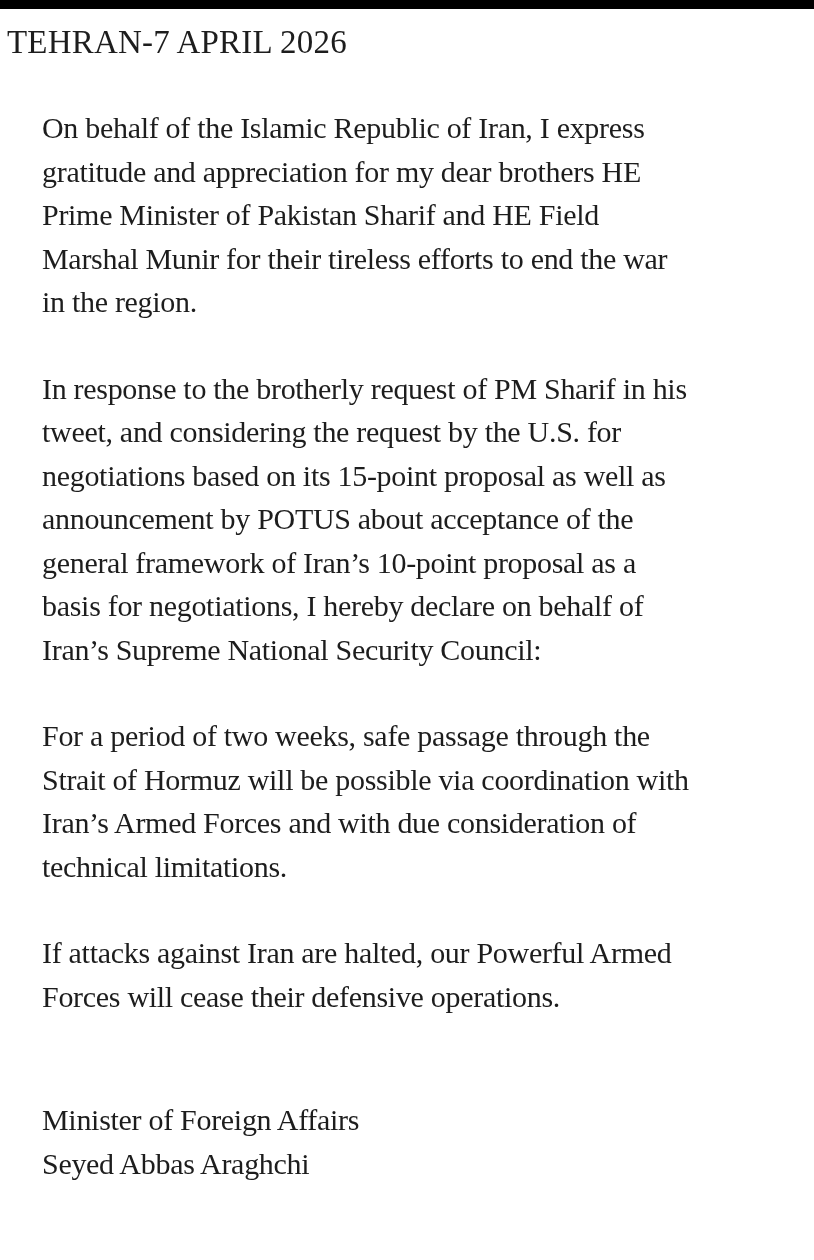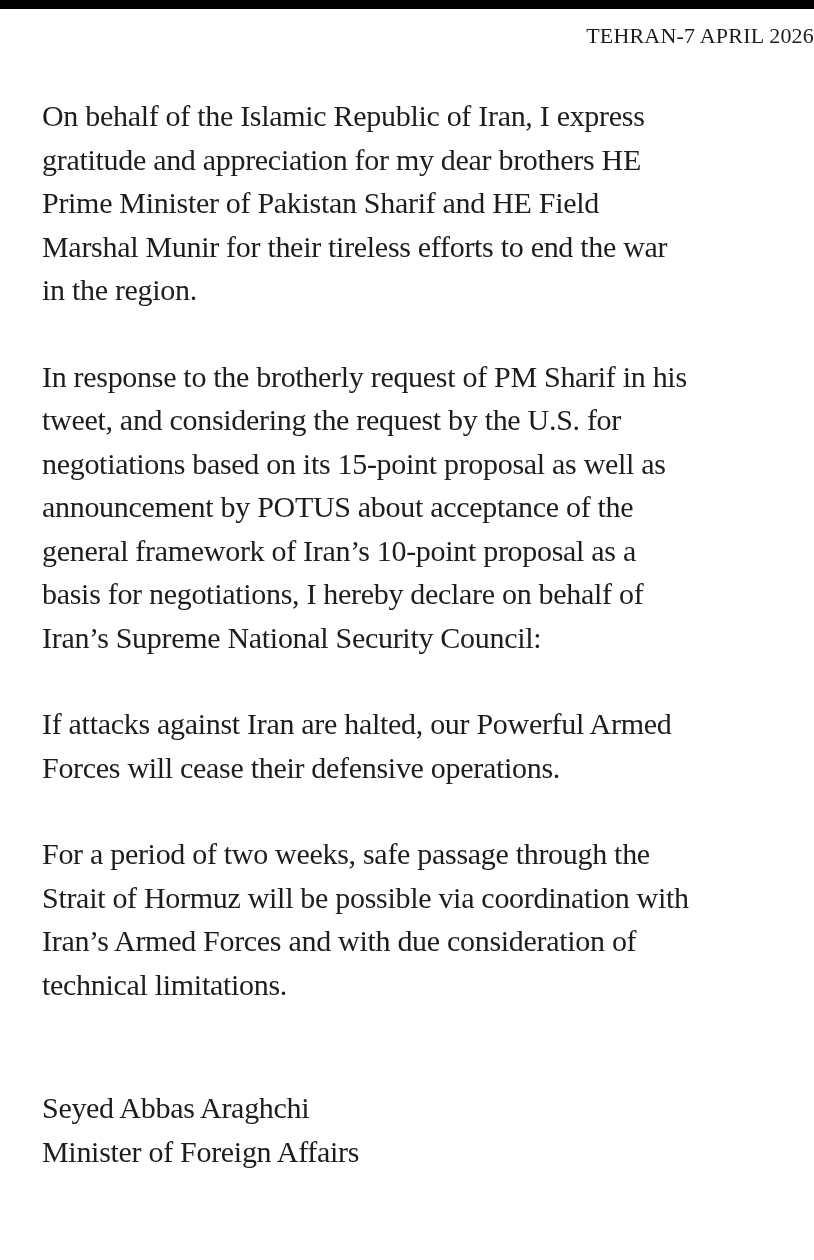--- a/index.html
+++ b/index.html
@@ -16,24 +16,24 @@
     font-family: "Liberation Serif", "DejaVu Serif", serif;
     color: #1d1d1d;
   }
   .top-bar {
     width: 100%;
     height: 9px;
     background: #000000;
   }
   .title {
     margin: 15px 0 0 7px;
-    font-size: 22px;
+    font-size: 33px;
     font-weight: 400;
     line-height: 1.1;
-    text-align: right;
+    text-align: left;
     letter-spacing: 0.2px;
     color: #1d1d1d;
   }
   .body-text {
     padding: 0 8px 0 42px;
     font-size: 30px;
     line-height: 43.5px;
     letter-spacing: -0.3px;
   }
   .body-text p {
@@ -66,26 +66,26 @@
 in the region.</p>
 
     <p>In response to the brotherly request of PM Sharif in his
 tweet, and considering the request by the U.S. for
 negotiations based on its 15-point proposal as well as
 announcement by POTUS about acceptance of the
 general framework of Iran’s 10-point proposal as a
 basis for negotiations, I hereby declare on behalf of
 Iran’s Supreme National Security Council:</p>
 
-    <p>If attacks against Iran are halted, our Powerful Armed
-Forces will cease their defensive operations.</p>
-
     <p>For a period of two weeks, safe passage through the
 Strait of Hormuz will be possible via coordination with
 Iran’s Armed Forces and with due consideration of
 technical limitations.</p>
 
+    <p>If attacks against Iran are halted, our Powerful Armed
+Forces will cease their defensive operations.</p>
+
     <div class="signature">
+      <div>Minister of Foreign Affairs</div>
       <div>Seyed Abbas Araghchi</div>
-      <div>Minister of Foreign Affairs</div>
     </div>
   </div>
 </div>
 
 </body></html>

